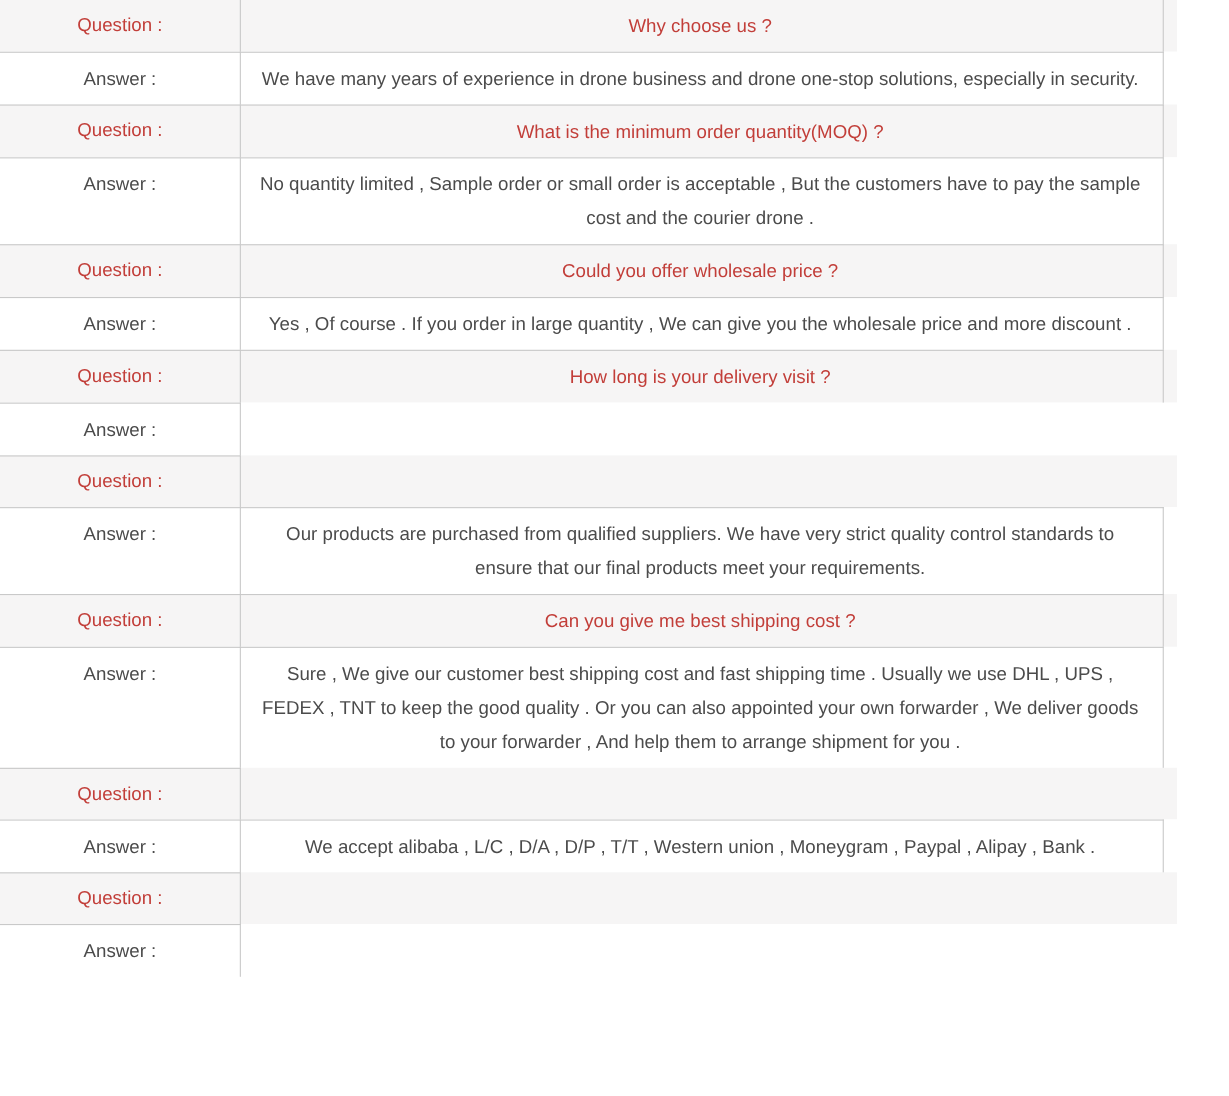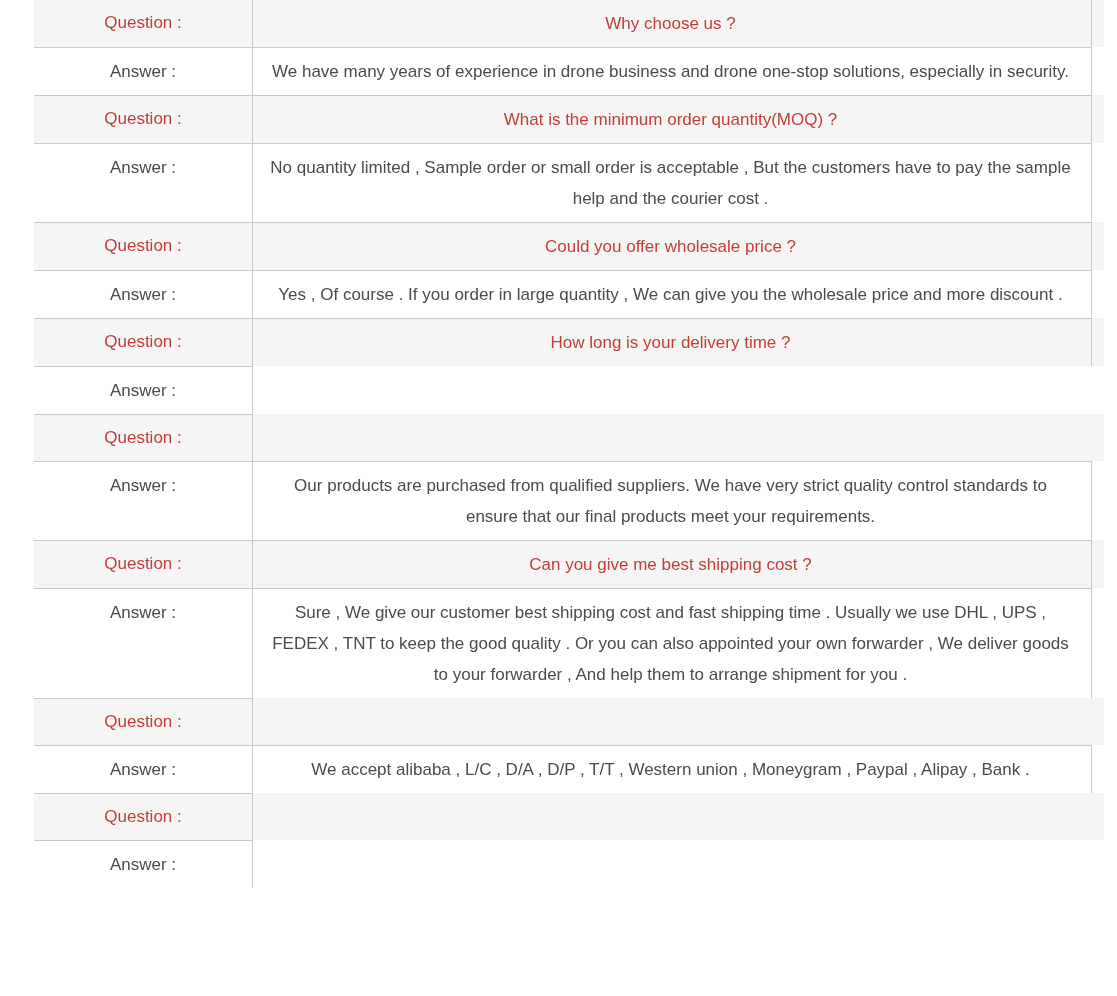--- a/index.html
+++ b/index.html
@@ -16,21 +16,20 @@
     background: var(--page-bg);
     font-family: "Liberation Sans", sans-serif;
   }
   body {
     width: 1117px;
     height: 996px;
     overflow: hidden;
   }
   .faq-table {
     width: 1070px;
-    margin-left: 34px;
   }
   .faq-row {
     display: flex;
     align-items: stretch;
     width: 100%;
   }
   .cell {
     border-top: 1px solid var(--border);
   }
   .faq-row:first-child .cell {
@@ -93,39 +92,39 @@
   </div>
 
   <div class="faq-row row-question">
     <div class="cell cell-label">Question :</div>
     <div class="cell cell-content">What is the minimum order quantity(MOQ) ?</div>
     <div class="cell cell-spacer"></div>
   </div>
 
   <div class="faq-row row-answer">
     <div class="cell cell-label">Answer :</div>
-    <div class="cell cell-content">No quantity limited , Sample order or small order is acceptable , But the customers have to pay the sample help and the courier cost .</div>
+    <div class="cell cell-content">No quantity limited , Sample order or small order is acceptable , But the customers have to pay the sample cost and the courier drone .</div>
     <div class="cell cell-spacer"></div>
   </div>
 
   <div class="faq-row row-question">
     <div class="cell cell-label">Question :</div>
     <div class="cell cell-content">Could you offer wholesale price ?</div>
     <div class="cell cell-spacer"></div>
   </div>
 
   <div class="faq-row row-answer">
     <div class="cell cell-label">Answer :</div>
     <div class="cell cell-content">Yes , Of course . If you order in large quantity , We can give you the wholesale price and more discount .</div>
     <div class="cell cell-spacer"></div>
   </div>
 
   <div class="faq-row row-question">
     <div class="cell cell-label">Question :</div>
-    <div class="cell cell-content">How long is your delivery time ?</div>
+    <div class="cell cell-content">How long is your delivery visit ?</div>
     <div class="cell cell-spacer"></div>
   </div>
 
   <div class="faq-row row-answer">
     <div class="cell cell-label">Answer :</div>
     <div class="cell cell-spacer"></div>
   </div>
 
   <div class="faq-row row-question">
     <div class="cell cell-label">Question :</div>

